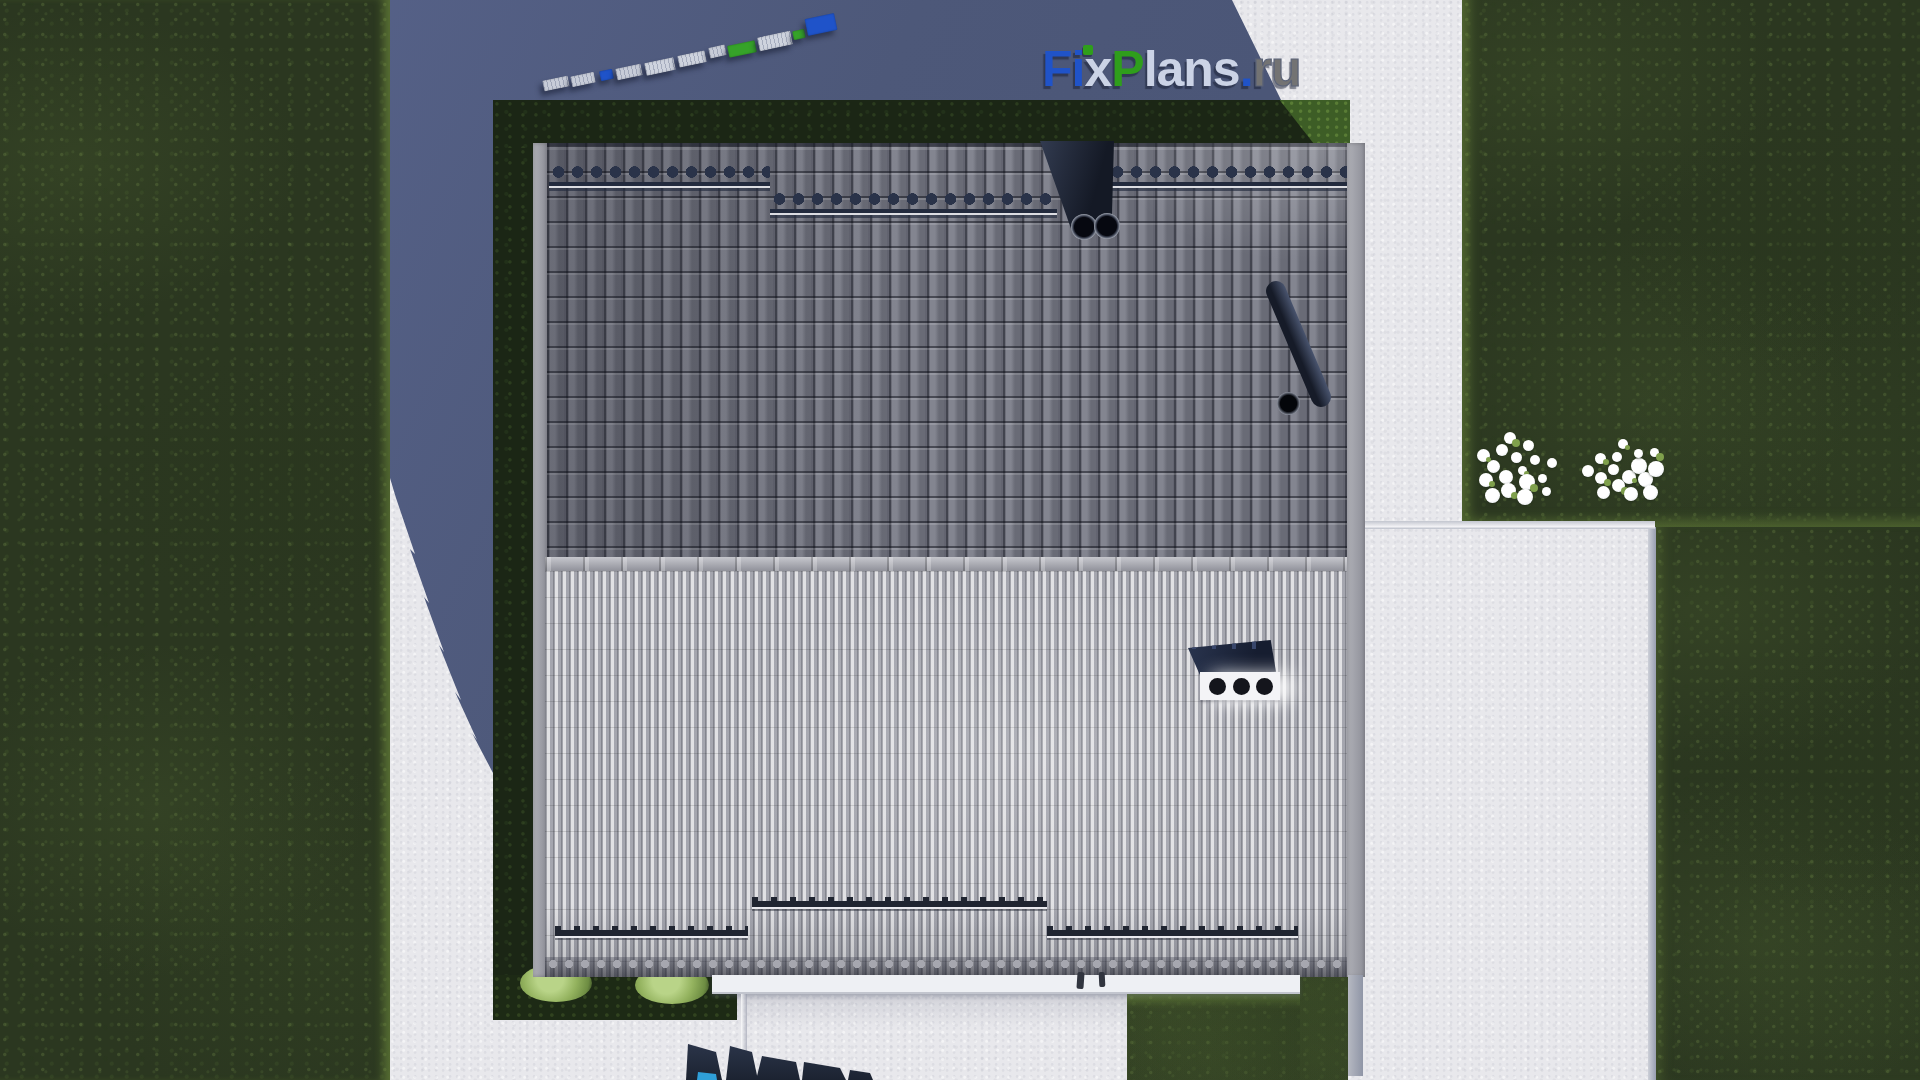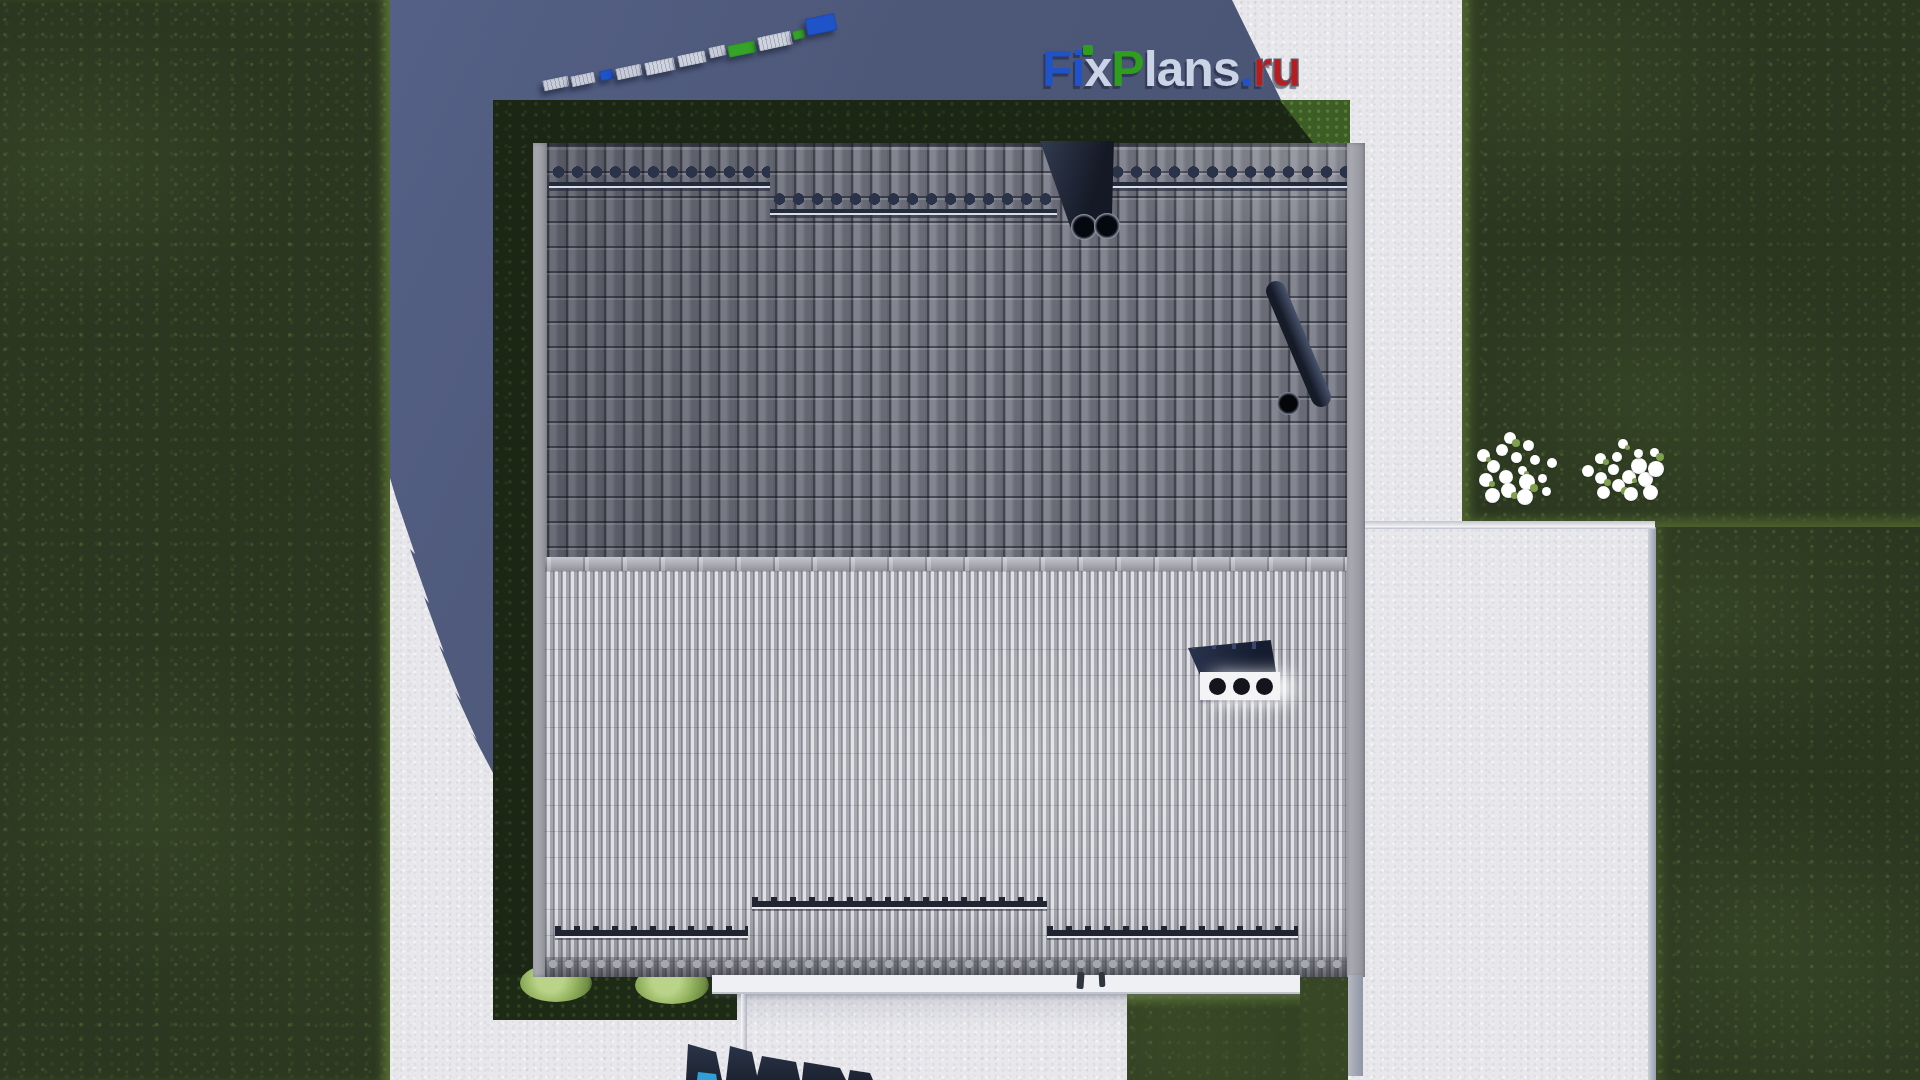--- a/index.html
+++ b/index.html
@@ -180,21 +180,21 @@
   .leaf-cyan{position:absolute;inset:0;background:#2f9fd8;
     clip-path:polygon(18px 34px,36px 36px,37px 42px,17px 42px);}
 
   
   .logo{left:1042px;top:40px;font-size:50px;font-weight:bold;letter-spacing:-1px;
     white-space:nowrap;text-shadow:-2px 3px 1px rgba(22,28,48,.5);}
   .logo span{display:inline-block;}
   .lg-blue{color:#2053c8;}
   .lg-silver{color:#cbd3e6;}
   .lg-green{color:#2f9e1c;}
-  .lg-white{color:#b91c1c;-webkit-text-stroke:1.2px #5b6378;}
+  .lg-white{color:#737373;-webkit-text-stroke:1.2px #5b6378;}
   .logo-i-dot{left:1083px;top:45px;width:10px;height:10px;background:#2f9e1c;border-radius:2px;
     box-shadow:-1px 2px 0 rgba(22,28,48,.5);}
 </style>
 </head>
 <body>
 
 <div id="canvas">
 
   <div class="abs pavement"></div>
 

